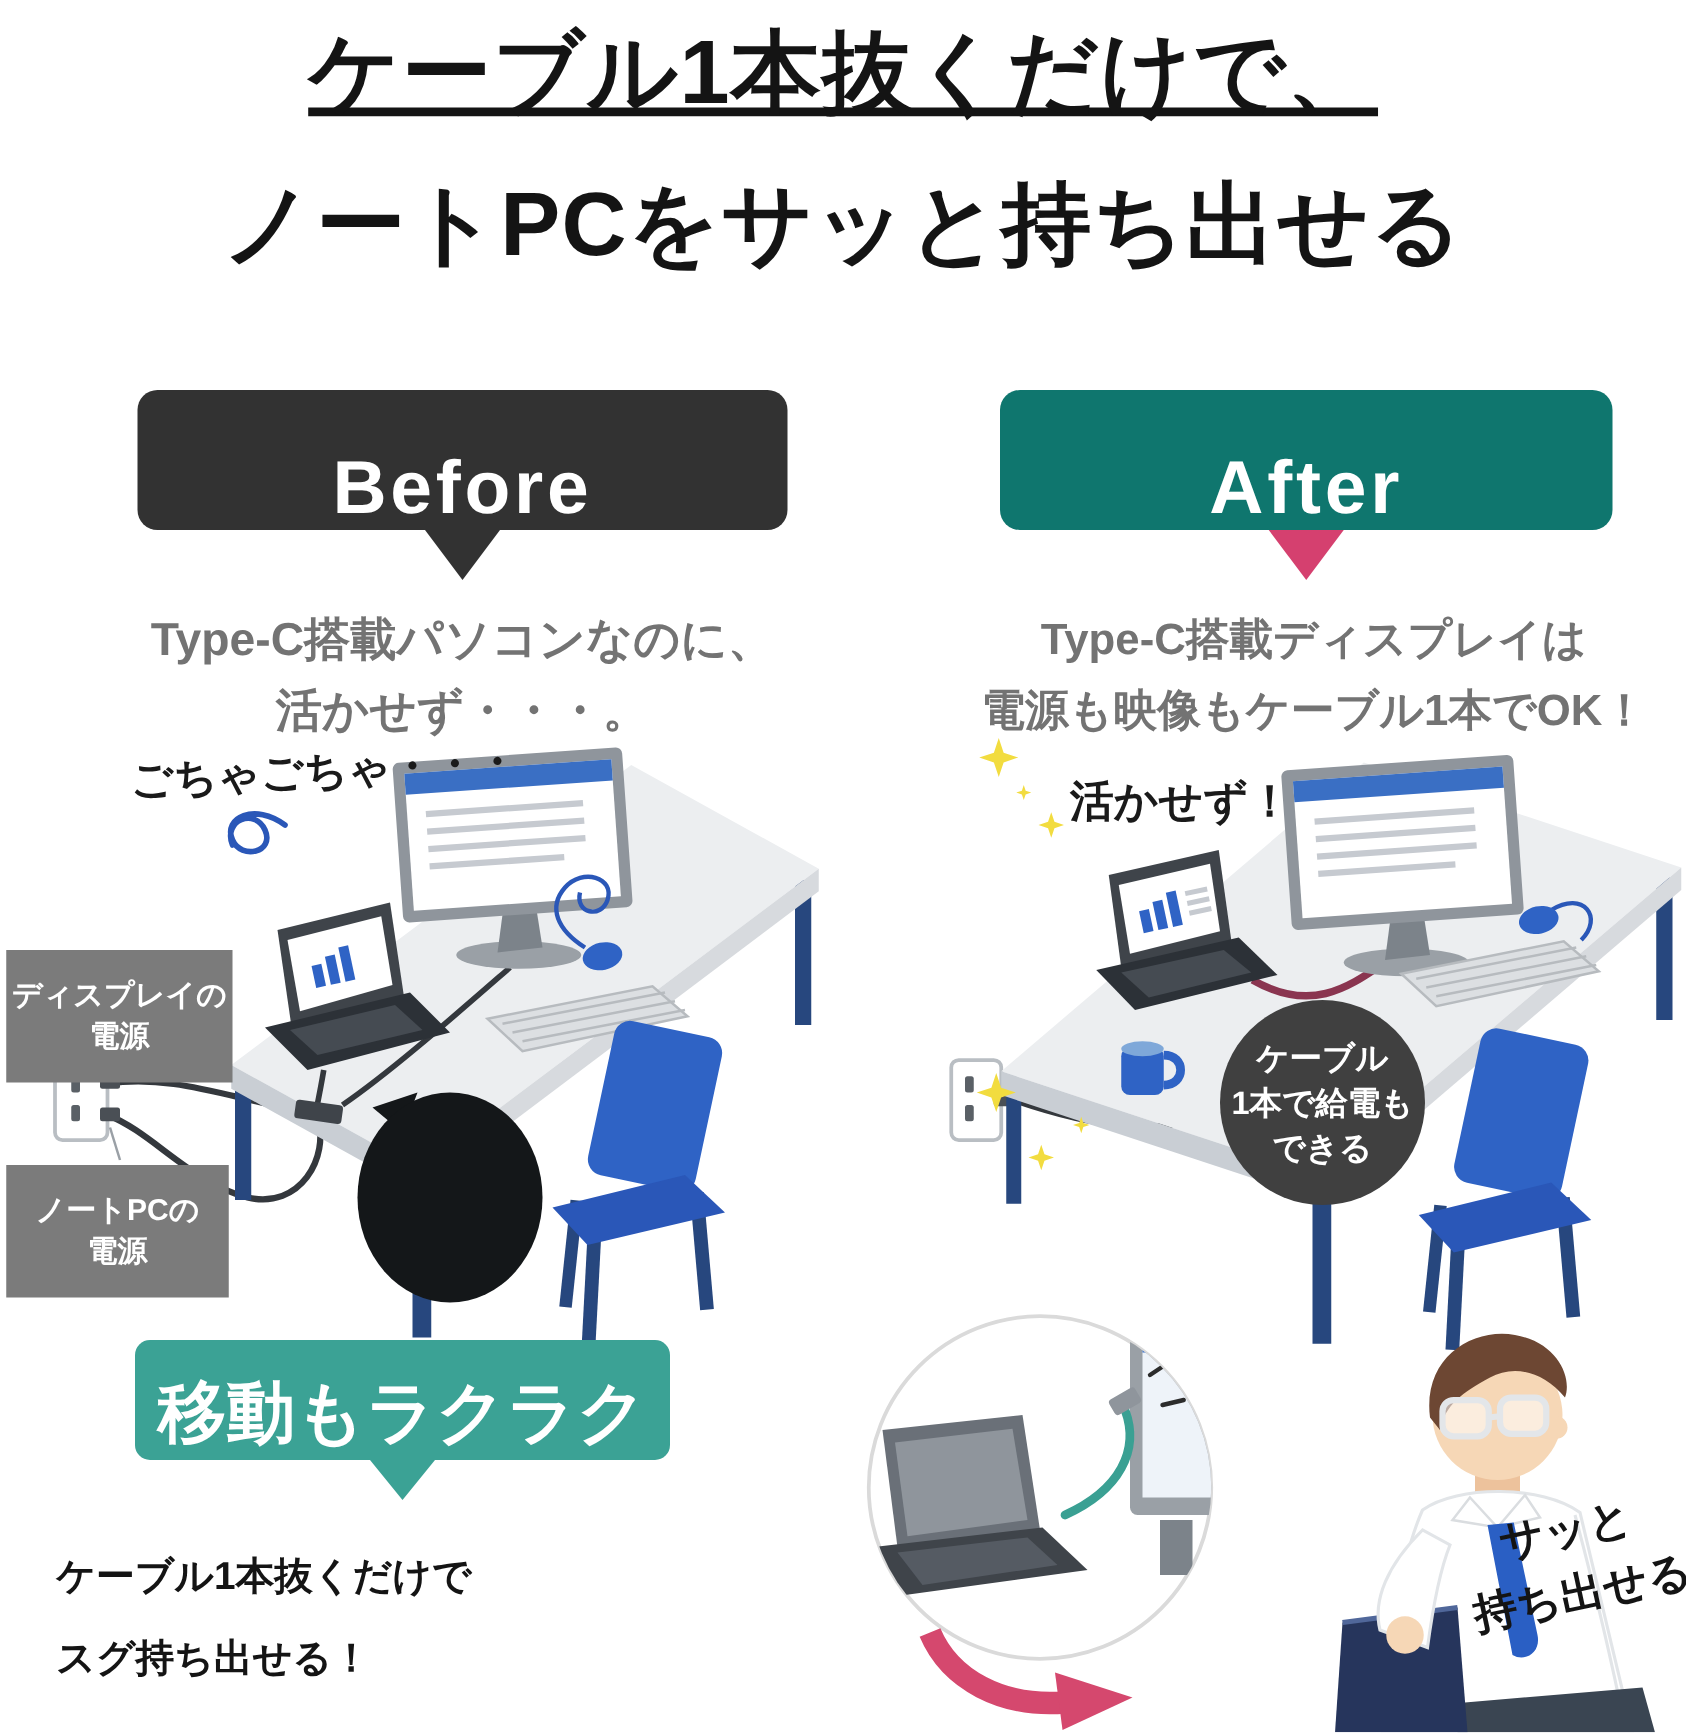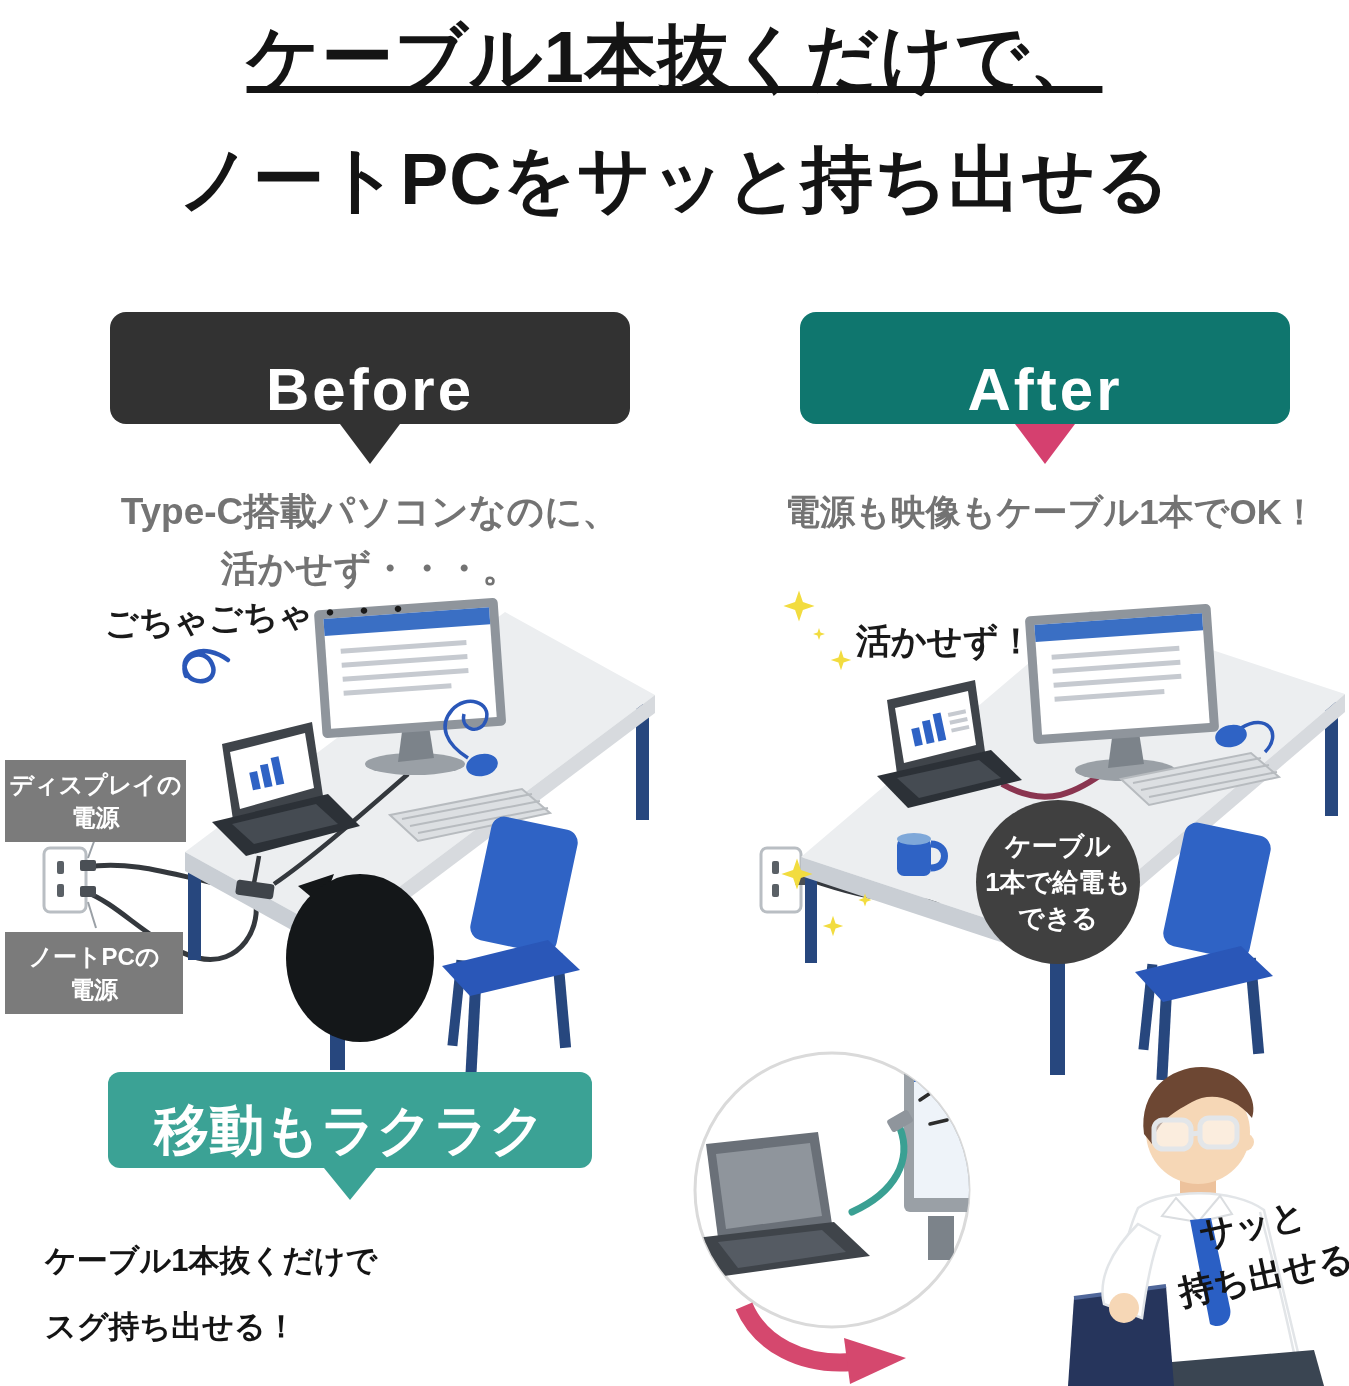--- a/index.html
+++ b/index.html
@@ -23,25 +23,25 @@
 
   .desc { position: absolute; text-align: center; font-weight: 800; color: #737373; line-height: 57px; white-space: nowrap; }
   #before-desc { left: 45px;  top: 483px; width: 650px; font-size: 37px; }
   #after-desc  { left: 762px; top: 483px; width: 578px; font-size: 35px; }
 
   .note { position: absolute; font-weight: 800; color: #1a1a1a; white-space: nowrap; }
   #clutter-note { left: 104px; top: 594px; font-size: 34px; transform: rotate(-3deg); }
   #tidy-note    { left: 856px; top: 618px; font-size: 35px; }
 
   .power-label { position: absolute; background: #7b7b7b; color: #ffffff; font-weight: 700;
-    text-align: center; font-size: 24px; line-height: 33px; padding: 8px 2px; z-index: 3; }
+    text-align: center; font-size: 24px; line-height: 33px; padding: 20px 2px; z-index: 3; }
   #display-power-label { left: 5px; top: 760px; width: 181px; }
   #pc-power-label      { left: 5px; top: 932px; width: 178px; }
 
-  #easy-move-badge { left: 108px; top: 1072px; width: 484px; height: 96px; background: #3ba295;
+  #easy-move-badge { left: 108px; top: 1072px; width: 428px; height: 96px; background: #3ba295;
     font-size: 55px; border-radius: 12px; z-index: 5; }
   #easy-move-badge .tail { border-left: 26px solid transparent; border-right: 26px solid transparent; border-top: 32px solid #3ba295; }
 
   #before-takeout { left: 45px; top: 1228px; width: 610px; text-align: left;
     font-size: 31px; font-weight: 800; line-height: 66px; position: absolute; }
 
   #power-circle { position: absolute; left: 976px; top: 800px; width: 164px; height: 164px;
     border-radius: 50%; background: #404040; color: #ffffff; display: flex; flex-direction: column;
     align-items: center; justify-content: center; font-weight: 700; font-size: 26px; line-height: 36px; z-index: 4; }
 
@@ -277,20 +277,21 @@
     <span>After</span>
     <span class="tail"></span>
   </div>
 
   <div class="desc" id="before-desc">
     <div>Type-C搭載パソコンなのに、</div>
     <div>活かせず・・・。</div>
   </div>
 
   <div class="desc" id="after-desc">
+    <div>Type-C搭載ディスプレイは</div>
     <div>電源も映像もケーブル1本でOK！</div>
   </div>
 
   <div class="note" id="clutter-note">ごちゃごちゃ・・・</div>
   <div class="note" id="tidy-note">活かせず！</div>
 
   <div class="power-label" id="display-power-label">
     <div>ディスプレイの</div>
     <div>電源</div>
   </div>

